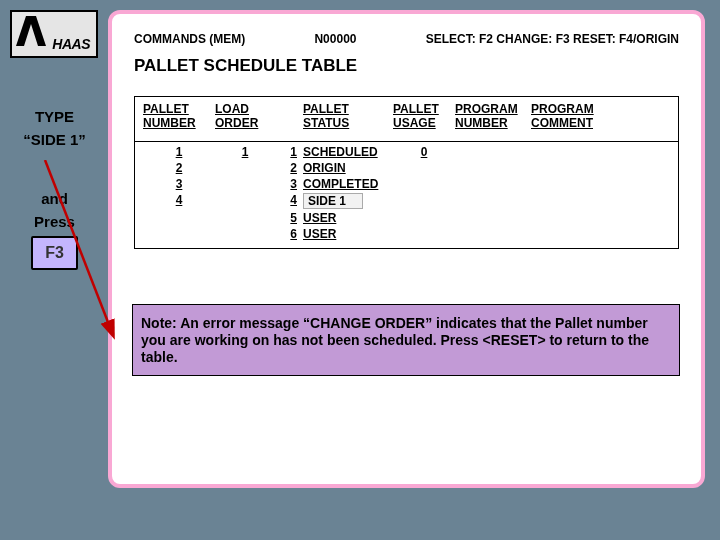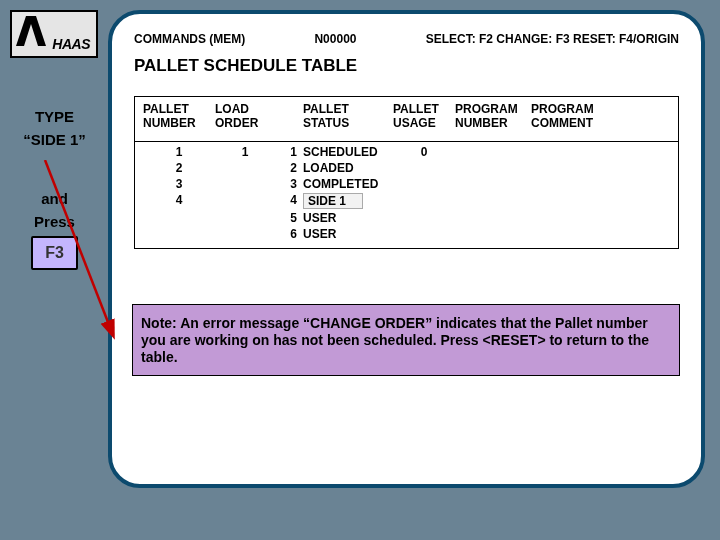--- a/index.html
+++ b/index.html
@@ -50,22 +50,22 @@
     color: #333;
     border-radius: 2px;
   }
   .panel {
     position: absolute;
     left: 108px;
     top: 10px;
     width: 597px;
     height: 478px;
     background: #fff;
-    border: 4px solid #0c4a6e;
-    border-radius: 32px;
+    border: 4px solid #f9a8d4;
+    border-radius: 12px;
     padding: 18px 22px 18px 22px;
   }
   .panel-header {
     font-size: 12px;
     font-weight: bold;
     display:flex;
     justify-content:space-between;
     margin-bottom: 10px;
   }
   .panel-subtitle {
@@ -77,20 +77,21 @@
     border: 1px solid #000;
     padding: 0;
     font-size: 12px;
     font-weight: bold;
     position: relative;
   }
   .thead, .trow {
     display: grid;
     grid-template-columns: 72px 60px 28px 90px 62px 76px 1fr;
     align-items: start;
+    text-decoration: underline;
   }
   .thead {
     padding: 6px 8px 10px 8px;
   }
   .thead div { line-height: 1.15; }
   .tbody {
     border-top: 1px solid #000;
     padding: 2px 8px 6px 8px;
   }
   .trow {
@@ -172,21 +173,21 @@
           <div>1</div>
           <div>SCHEDULED</div>
           <div>0</div>
           <div></div>
           <div></div>
         </div>
         <div class="trow">
           <div>2</div>
           <div></div>
           <div>2</div>
-          <div>LOADED</div>
+          <div>ORIGIN</div>
           <div></div>
           <div></div>
           <div></div>
         </div>
         <div class="trow">
           <div>3</div>
           <div></div>
           <div>3</div>
           <div>COMPLETED</div>
           <div></div>

